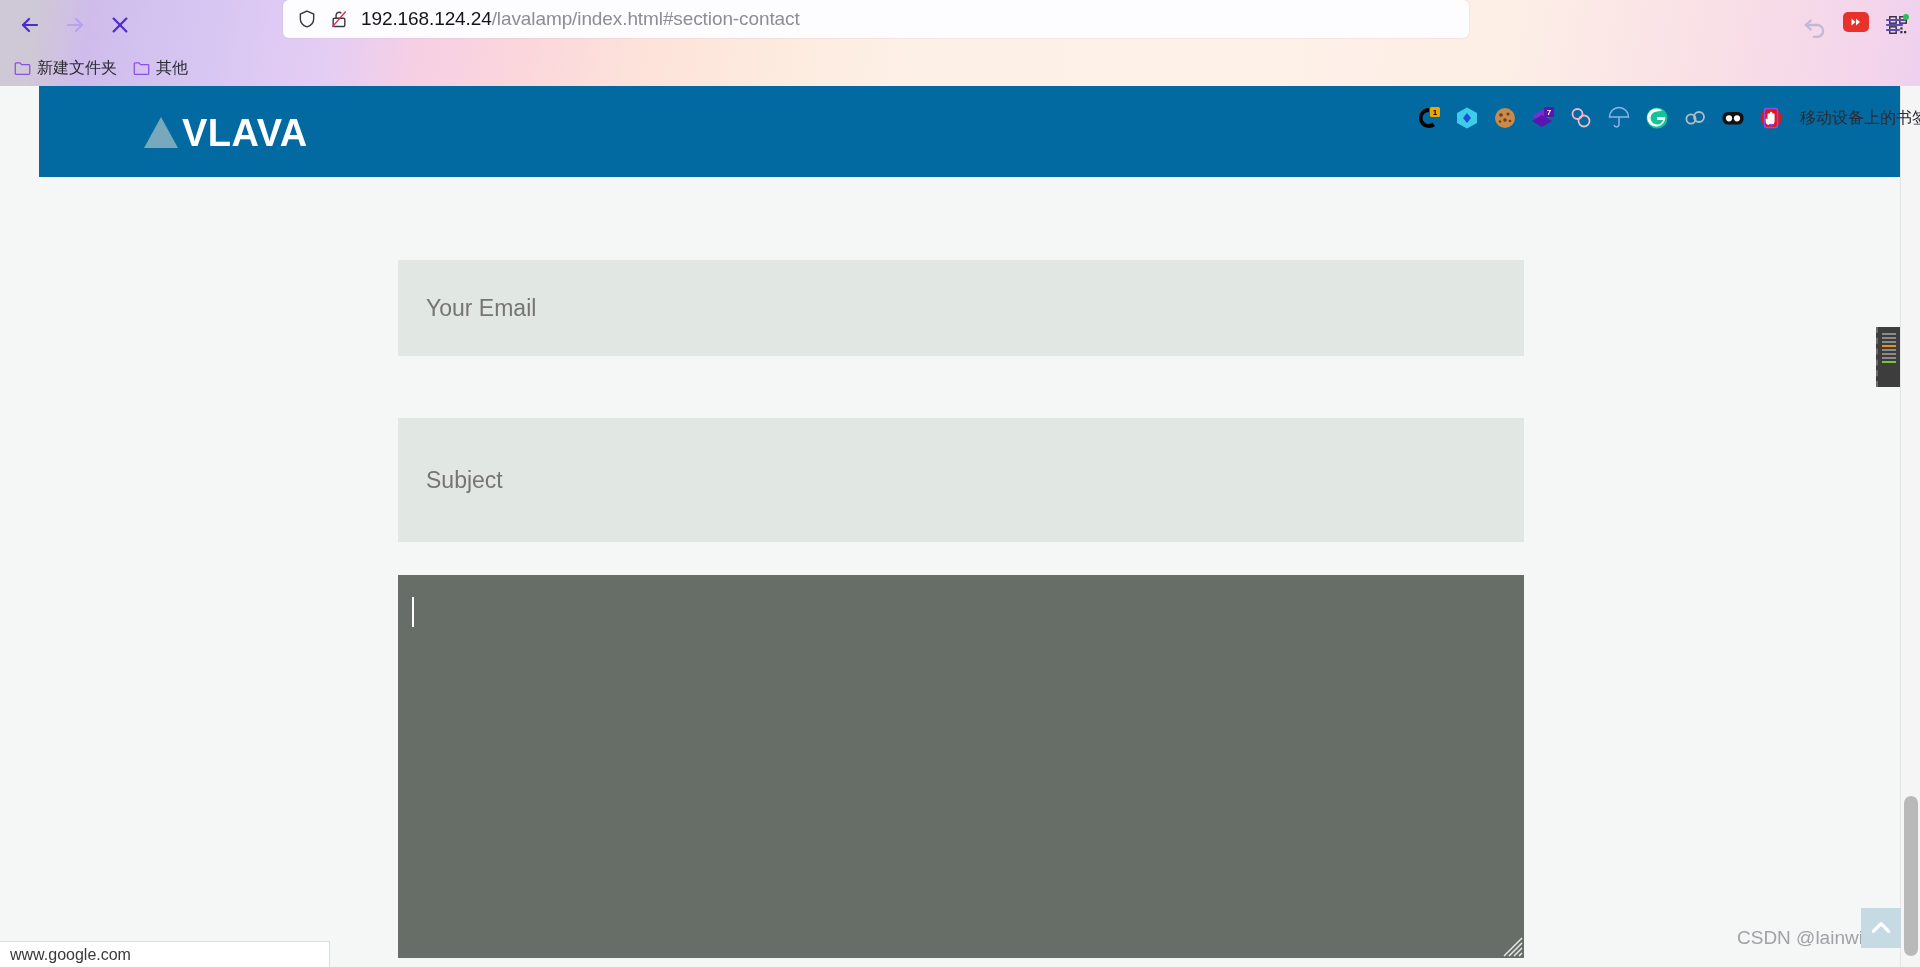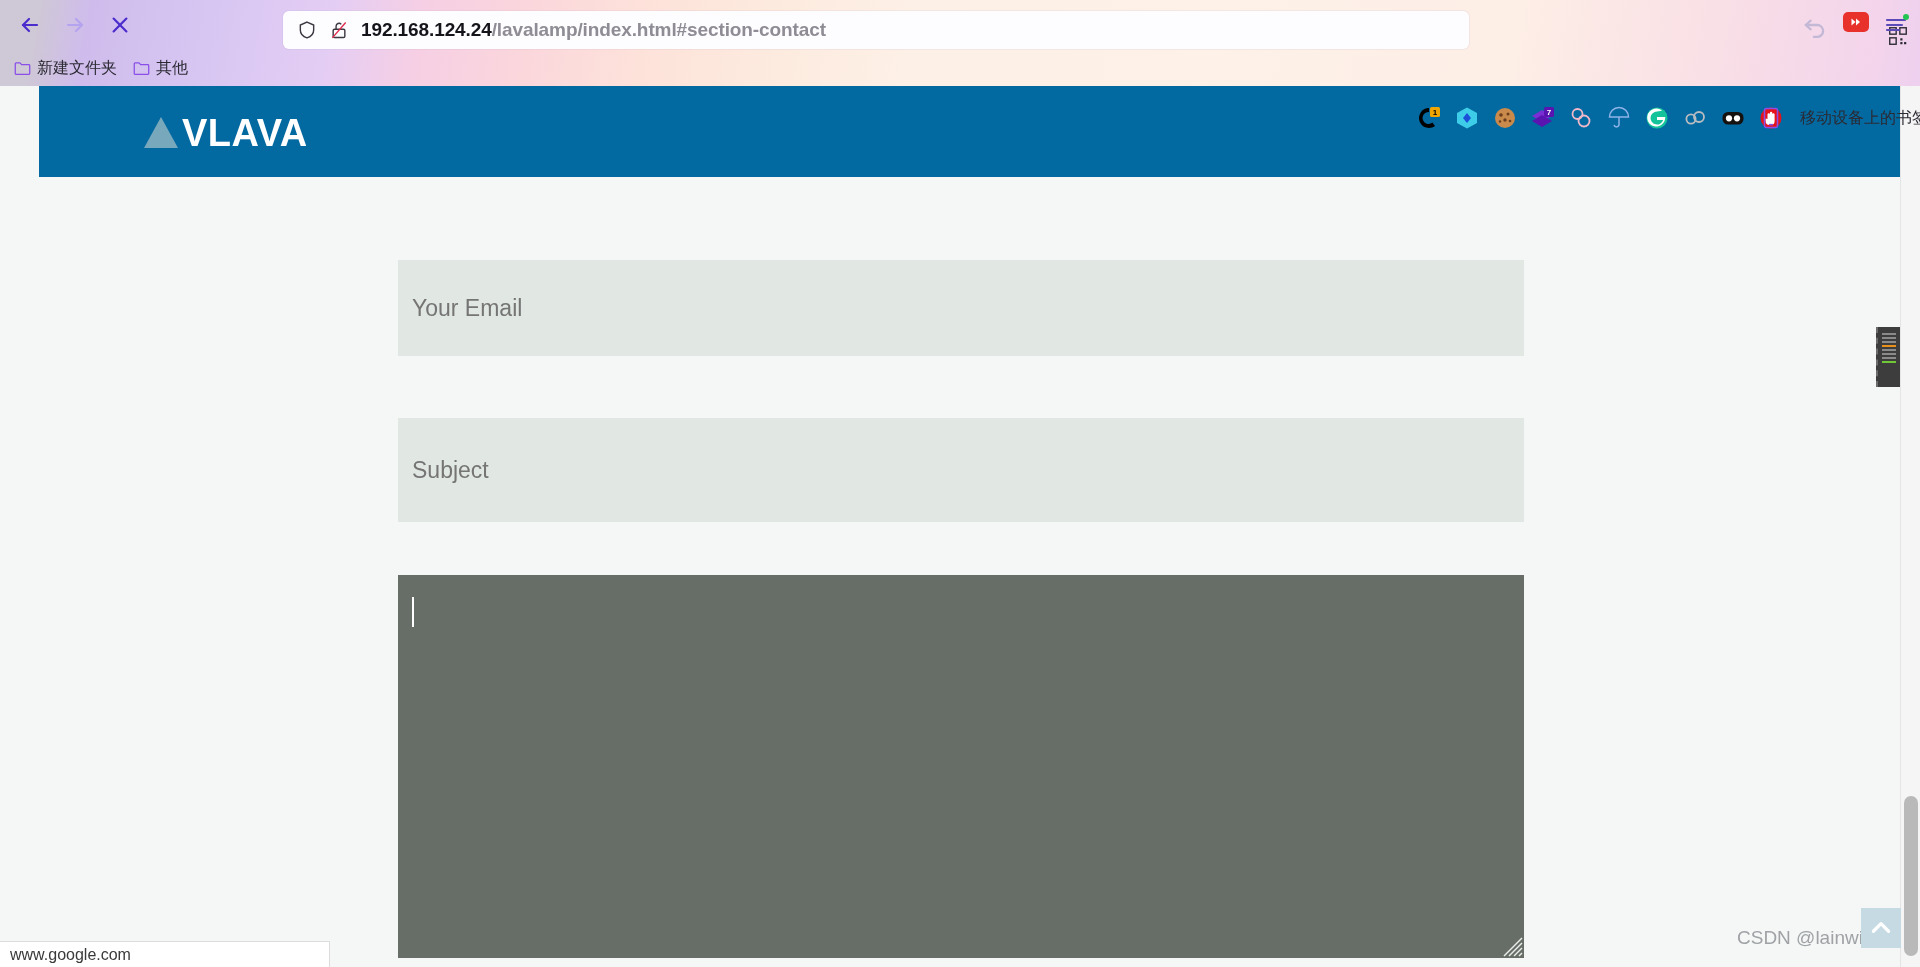--- a/index.html
+++ b/index.html
@@ -43,25 +43,24 @@
     cursor: pointer;
   }
   #back-button  { left: 13px; }
   #forward-button { left: 58px; }
   #stop-button  { left: 103px; }
 
   .nav-arrow { display: block; }
 
   
   #url-bar {
-    position: absolute; top: 11px; left: 283px; width: 1186px; height: 38px;
+    position: absolute; top: 0; left: 283px; width: 1186px; height: 38px;
     background: #fdfcfe; border-radius: 6px;
     display: flex; align-items: center;
     box-shadow: 0 0 0 1px rgba(160,150,175,0.10);
-    font-weight: bold;
   }
   #shield-icon { margin-left: 14px; width: 20px; height: 22px; flex: none; }
   #lock-broken-icon { margin-left: 12px; width: 20px; height: 22px; flex: none; }
   #url-text {
     margin-left: 12px;
     font-size: 19px; color: #15141a;
     white-space: nowrap; letter-spacing: -0.1px;
   }
   #url-text .path { color: #8f8c95; }
 
@@ -150,25 +149,25 @@
 
   
   #contact-form {
     position: absolute; top: 91px; left: 0; width: 1900px;
   }
   .form-field {
     position: absolute; left: 398px; width: 1126px;
     background: #e1e7e2; border: none;
     font-family: "Liberation Sans", sans-serif;
     font-size: 23px; color: #9aa09c;
-    padding: 0 14px;
+    padding: 0 28px;
     outline: none;
   }
   #field-email   { top: 83px;  height: 96px; }
-  #field-subject { top: 241px; height: 104px; }
+  #field-subject { top: 241px; height: 124px; }
 
   #field-message {
     position: absolute; left: 398px; top: 398px;
     width: 1126px; height: 383px;
     background: #666e67;
     border: none; outline: none; resize: none;
     font-family: "Liberation Sans", sans-serif;
     font-size: 23px; color: #ffffff;
     padding: 26px 14px;
   }

